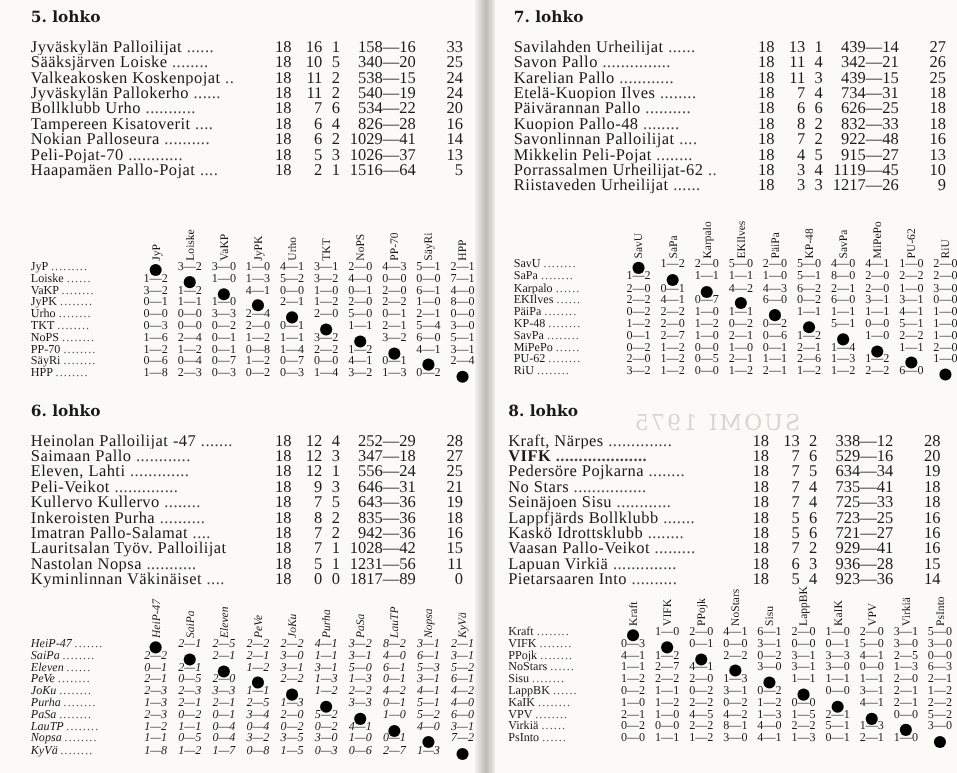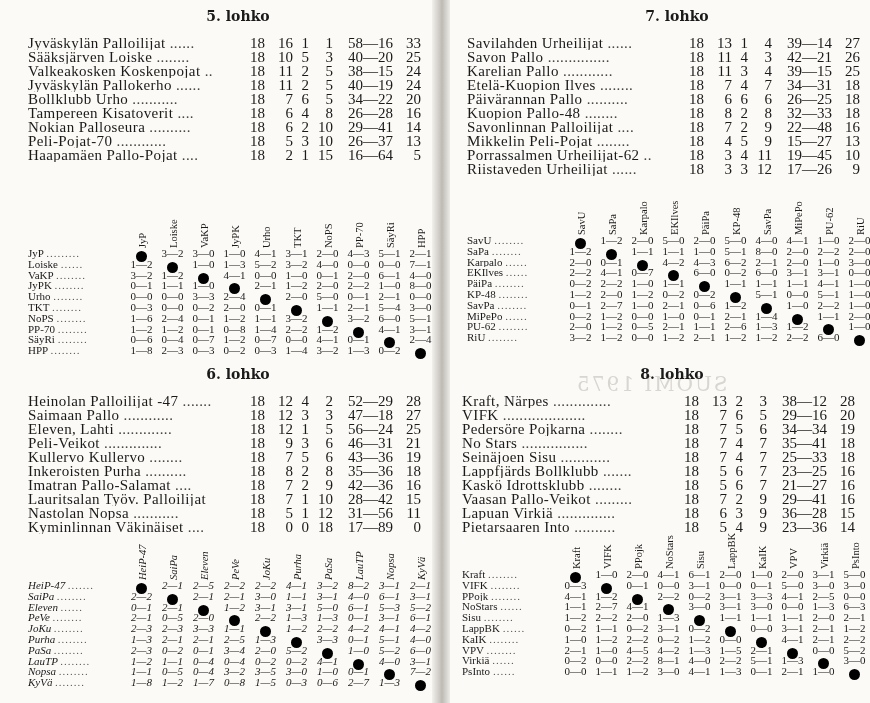--- a/index.html
+++ b/index.html
@@ -3,32 +3,32 @@
 <meta charset="utf-8">
 <style>
   html,body{margin:0;padding:0;}
   body{width:870px;height:703px;background:#fbfaf7;position:relative;overflow:hidden;
        font-family:"DejaVu Serif",serif;color:#1a1a1a;}
   .gutter{position:absolute;left:432px;top:0;width:18px;height:703px;
           background:linear-gradient(to right,#f3f1ec 0%,#c9c6c0 45%,#bdbab4 55%,#ecebe6 100%);}
   .block{position:absolute;width:420px;}
   .b5{left:28px;top:8px;} .b7{left:467px;top:8px;}
   .b6{left:28px;top:366px;} .b8{left:462px;top:366px;}
-  .title{font-family:"DejaVu Serif",serif;font-weight:bold;font-size:14px;margin:0 0 12px 0;text-align:center;}
+  .title{font-family:"DejaVu Serif",serif;font-weight:bold;font-size:14px;margin:0 0 12px 0;}
   table.stand{border-collapse:collapse;font-family:"Liberation Serif",serif;font-size:15px;line-height:14px;}
   table.stand td{padding:0;height:14px;white-space:nowrap;}
   td.tname{width:215px;overflow:hidden;letter-spacing:0.4px;}
   td.tname span.dots{color:#444;}
   td.n{text-align:right;width:24px;}
   td.n1{width:22px;} td.n2{width:28px;} td.n3{width:16px;} td.n4{width:24px;}
-  td.goals{text-align:right;width:60px;}
+  td.goals{text-align:left;width:60px;}
   td.pts{text-align:right;width:28px;}
-  .bold{font-weight:normal;}
+  .bold{font-weight:bold;}
   .grid{position:absolute;font-family:"Liberation Serif",serif;}
-  .g5{left:28px;top:208px;} .g7{left:467px;top:195px;}
+  .g5{left:28px;top:197px;} .g7{left:467px;top:195px;}
   .g6{left:28px;top:540px;font-style:italic;} .g8{left:462px;top:529px;}
   .ghead{display:flex;margin-left:98px;height:40px;align-items:flex-end;}
   .ghead .h{width:31px;height:40px;position:relative;}
   .ghead .h span{position:absolute;left:12px;bottom:0;transform:rotate(-90deg);transform-origin:left bottom;
                  font-size:10.5px;white-space:nowrap;display:block;translate:10px 0;}
   .grow{display:flex;height:10.8px;font-size:11px;line-height:10.8px;}
   .grow .rl{width:98px;white-space:nowrap;overflow:hidden;font-size:11px;}
   .grow .rl .dots{color:#555;letter-spacing:1px;}
   .grow .c{width:31px;text-align:center;white-space:nowrap;}
   .dot{display:inline-block;width:11px;height:11px;border-radius:50%;background:#000;vertical-align:middle;margin-top:3px;}

